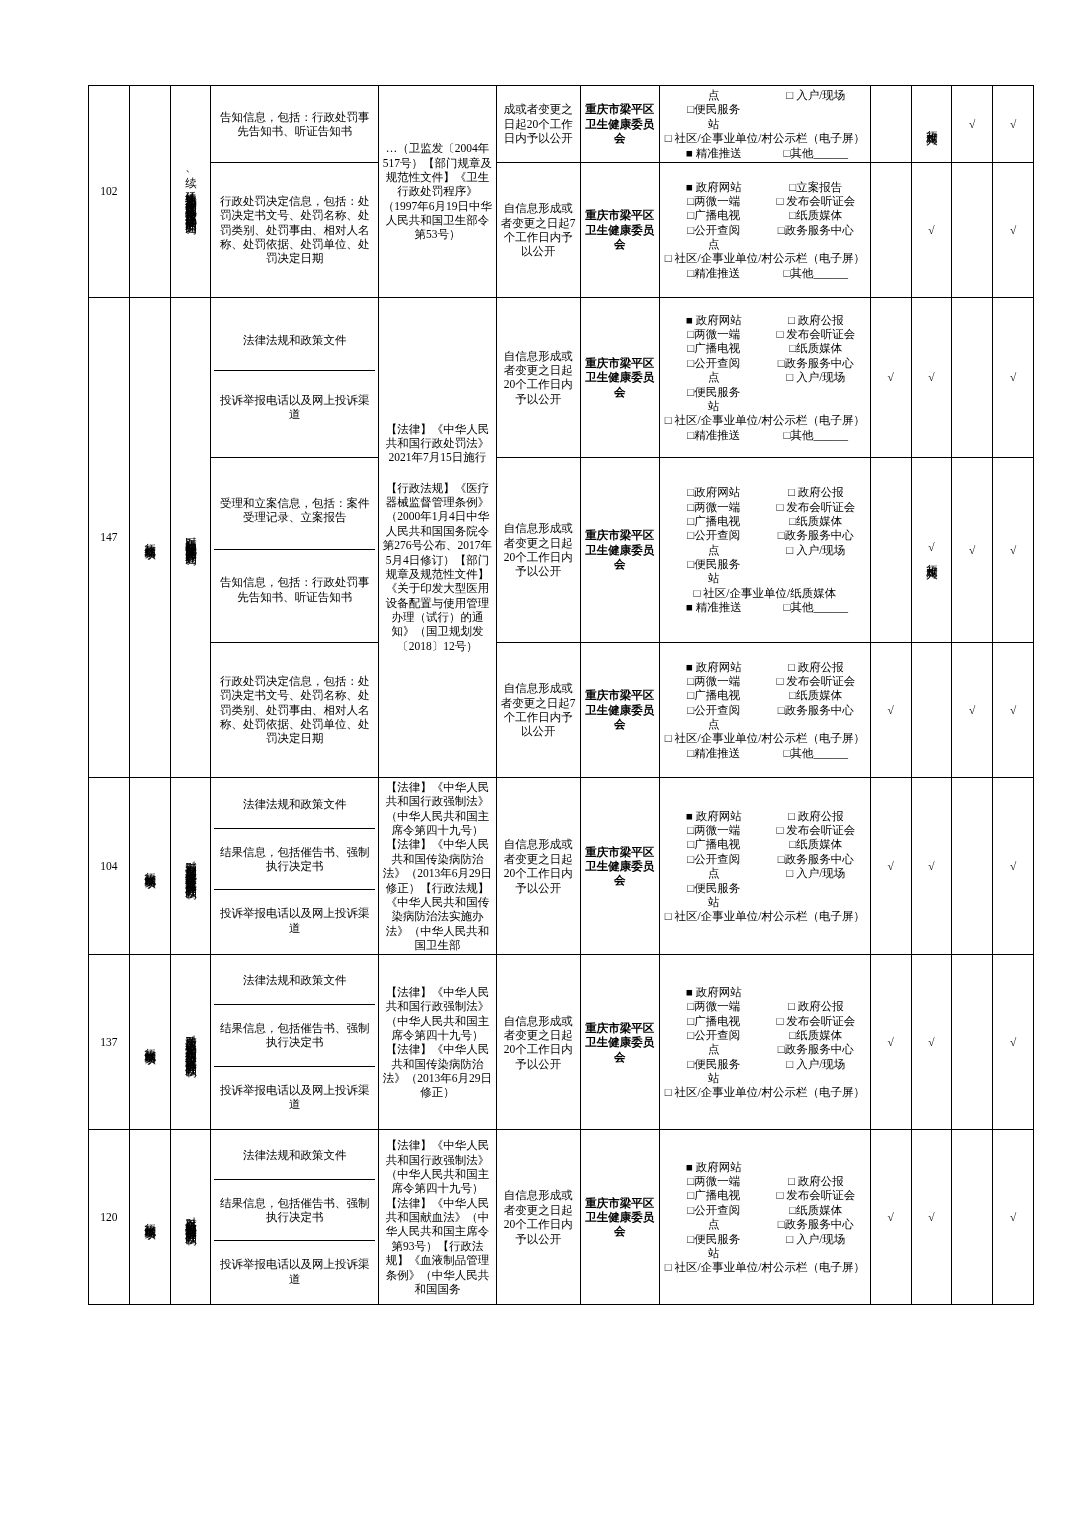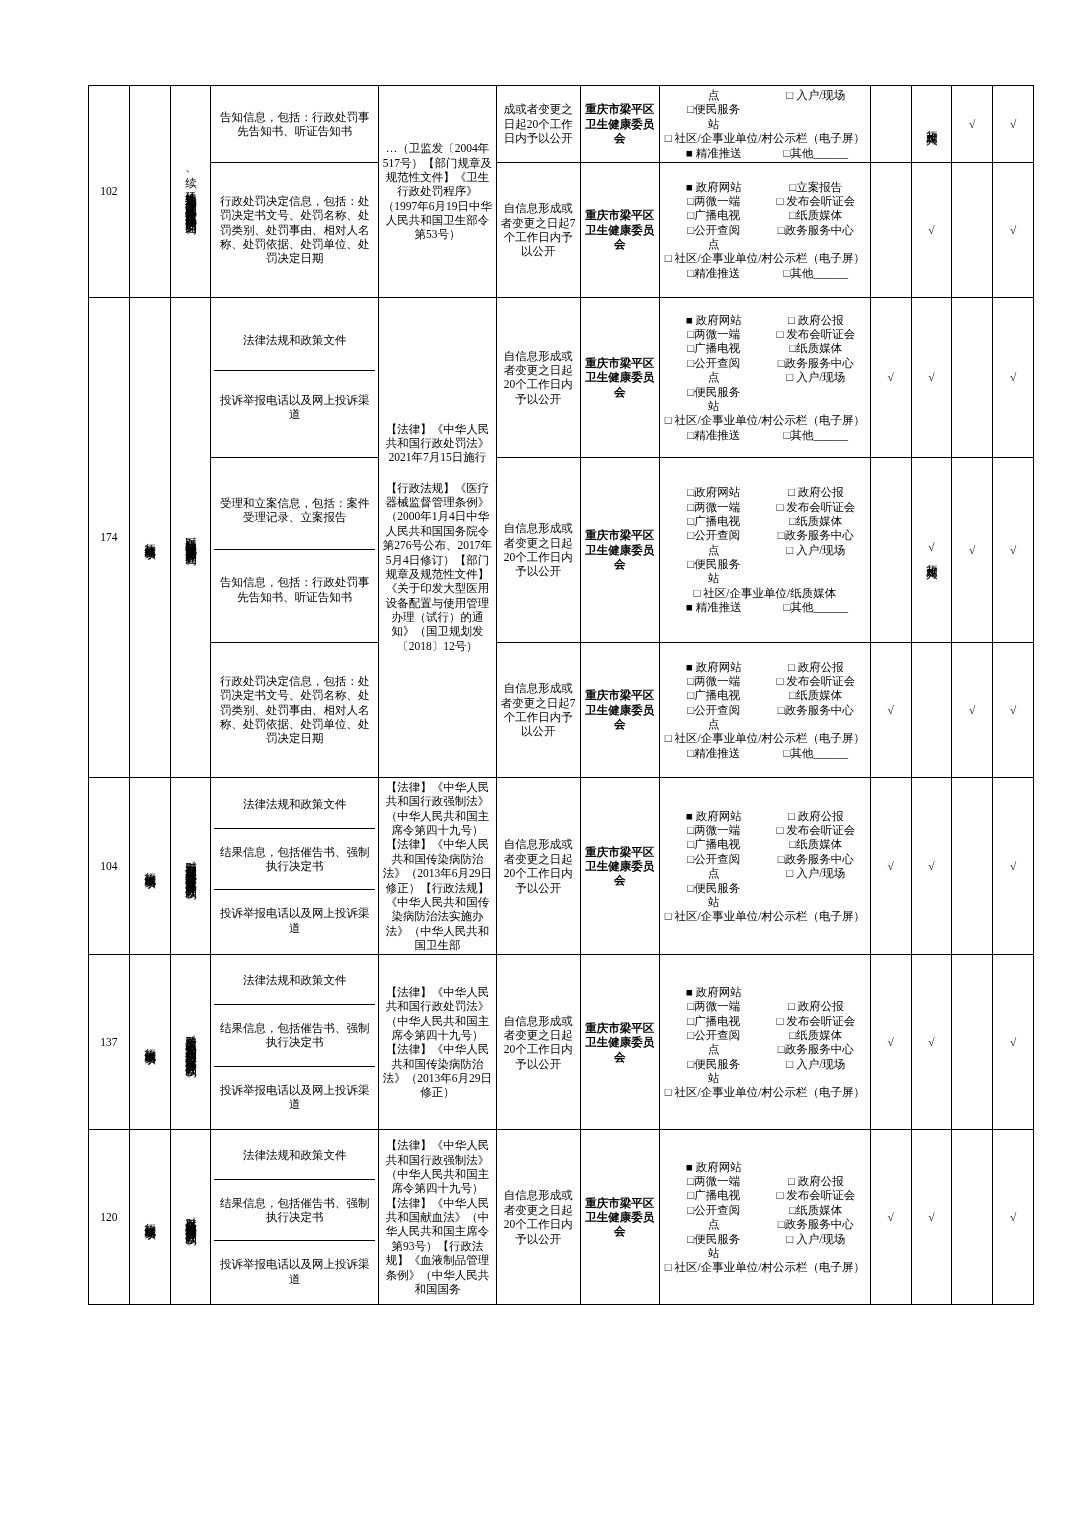--- a/index.html
+++ b/index.html
@@ -118,21 +118,21 @@
               <div class="waycol">□其他______</div>
             </div>
     </td>
     <td class="chk"></td>
     <td class="chk tick">√</td>
     <td class="chk"></td>
     <td class="chk tick">√</td>
   </tr>
 
   <tr>
-    <td rowspan="3" class="c-no">174</td>
+    <td rowspan="3" class="c-no">147</td>
     <td rowspan="3" class="c-cat">
             <div class="vert">行政处罚类事项</div>
           </td>
     <td rowspan="3" class="c-item">
             <div class="vert">对医疗机构违规配置大型医用设备的处罚</div>
           </td>
     <td class="content" style="height:155px;">
       <div style="border-bottom:1px solid #000;padding:22px 2px 22px;">法律法规和政策文件</div>
       <div style="padding:22px 2px 22px;">投诉举报电话以及网上投诉渠道</div>
     </td>
@@ -328,21 +328,21 @@
             <div class="vert">行政强制类事项</div>
           </td>
     <td class="c-item">
             <div class="vert">对涉及饮用水卫生安全产品和饮用水供水单位监管过程中涉及的行政强制</div>
           </td>
     <td class="content" style="height:165px;">
       <div style="border-bottom:1px solid #000;padding:16px 2px;">法律法规和政策文件</div>
       <div style="border-bottom:1px solid #000;padding:16px 2px;">结果信息，包括催告书、强制执行决定书</div>
       <div style="padding:16px 2px;">投诉举报电话以及网上投诉渠道</div>
     </td>
-    <td class="basis clip">【法律】《中华人民共和国行政处罚法》（中华人民共和国主席令第四十九号）【法律】《中华人民共和国传染病防治法》（2013年6月29日修正）</td>
+    <td class="basis clip">【法律】《中华人民共和国行政强制法》（中华人民共和国主席令第四十九号）【法律】《中华人民共和国传染病防治法》（2013年6月29日修正）</td>
     <td class="time">自信息形成或者变更之日起20个工作日内予以公开</td>
     <td class="subject">重庆市梁平区卫生健康委员会</td>
     <td class="wayblock">
       <div class="wayrow">
               <div class="waycol">■ 政府网站</div>
               <div class="waycol"></div>
             </div>
       <div class="wayrow">
               <div class="waycol">□两微一端</div>
               <div class="waycol">□ 政府公报</div>

